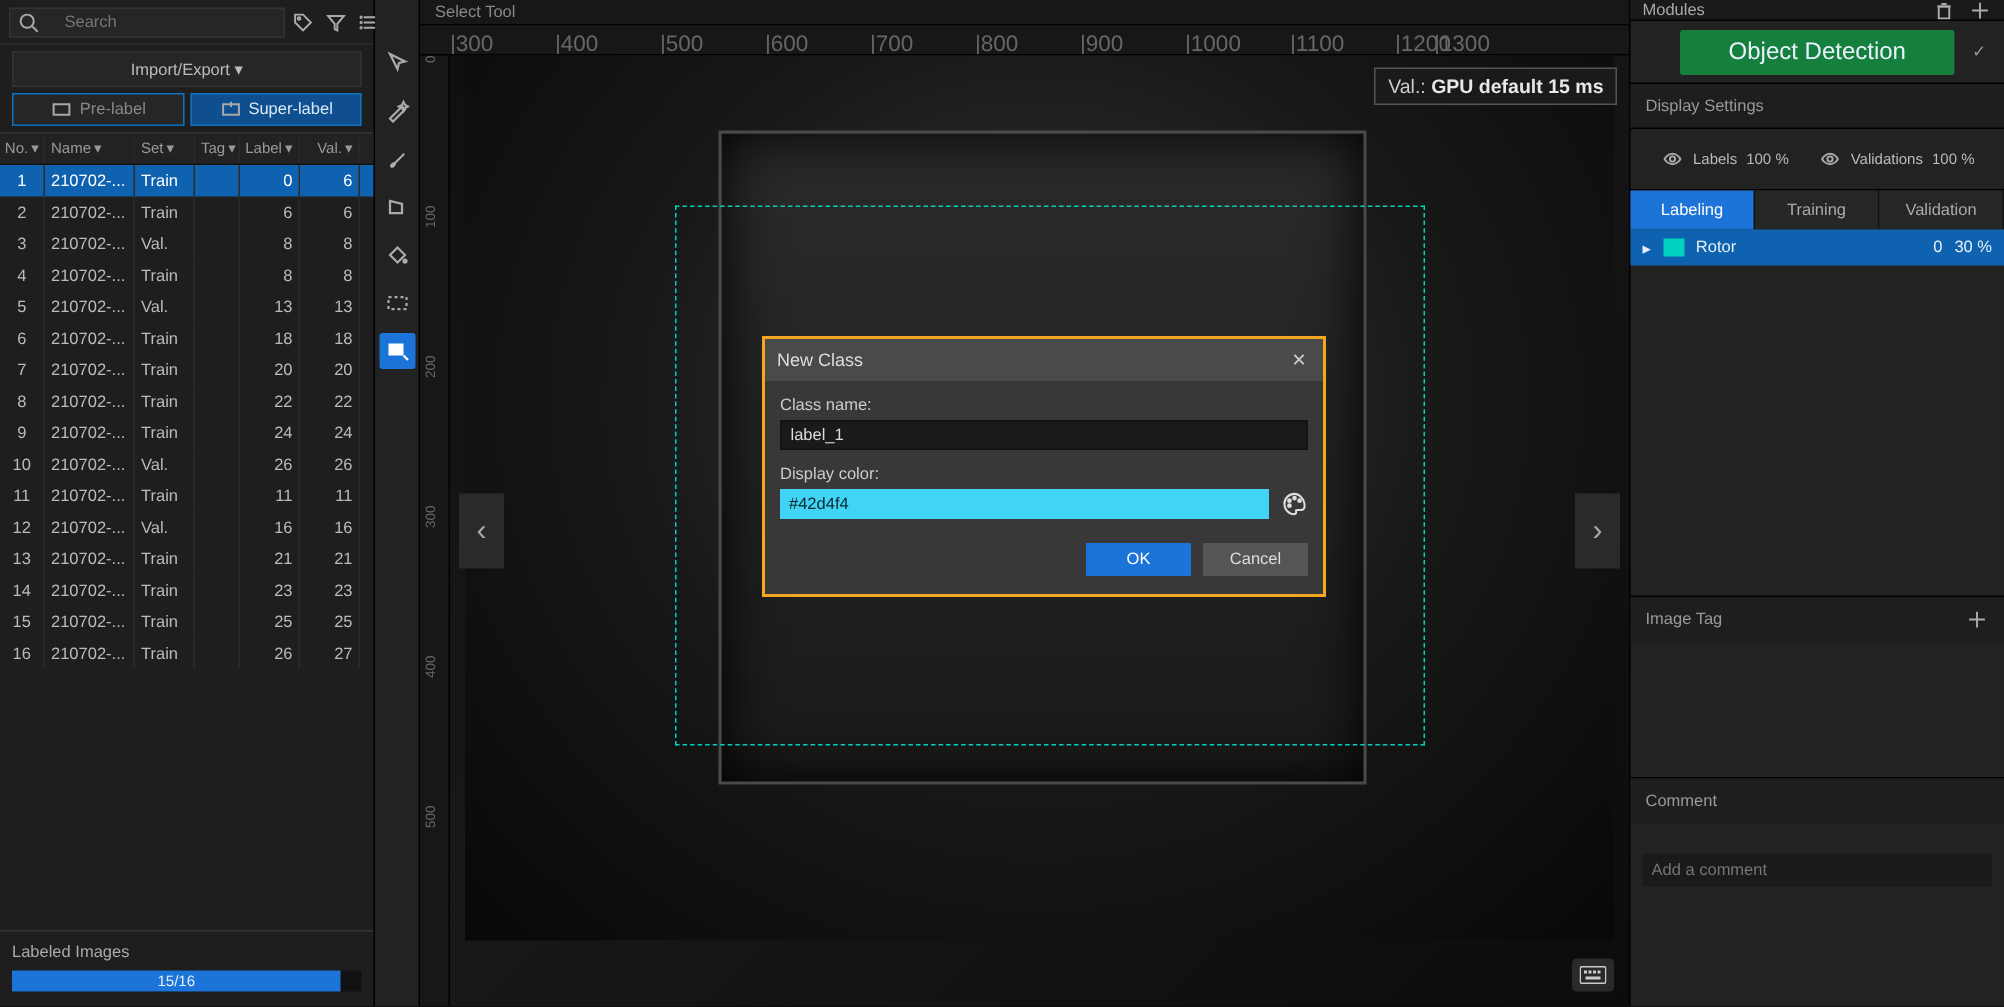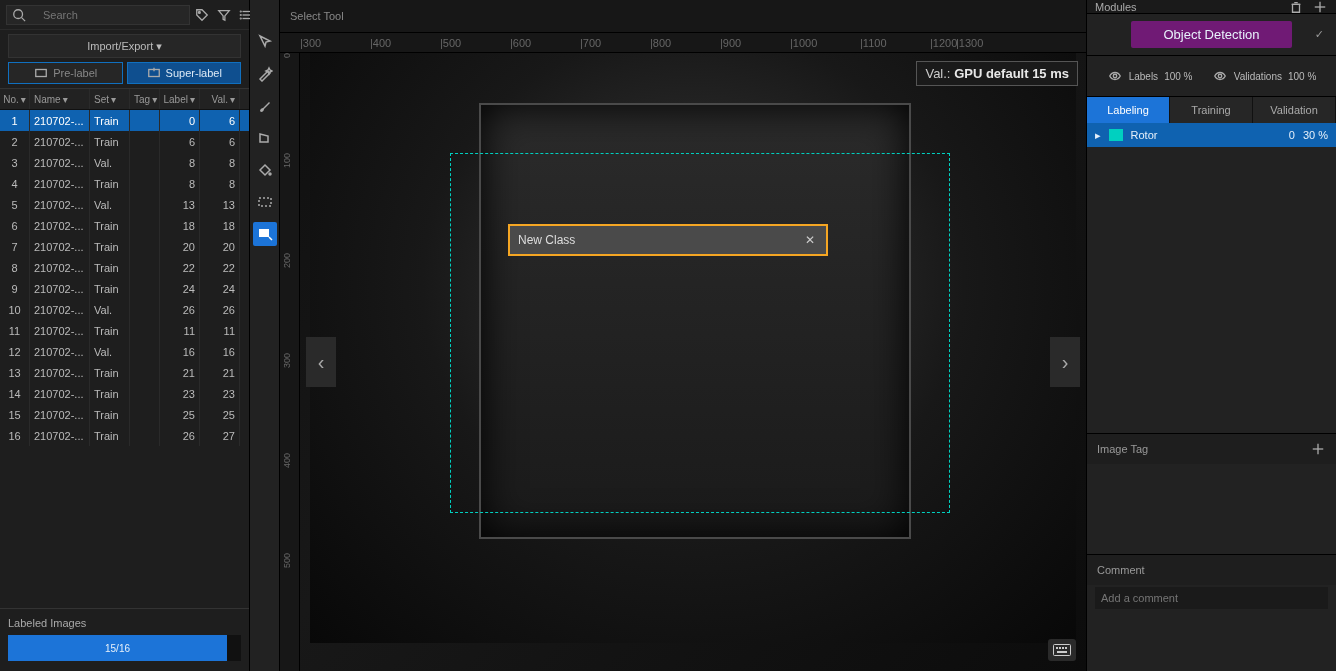--- a/index.html
+++ b/index.html
@@ -26,74 +26,74 @@
 .col-name { width: 60px; }
 .col-set { width: 40px; }
 .col-tag { width: 30px; }
 .col-label { width: 40px; justify-content: flex-end; }
 .col-val { width: 40px; justify-content: flex-end; }
 .table-head .hdr { color: #999; font-size: 10px; gap: 2px; }
 .table-body { flex: 1; overflow: auto; }
 .table-row { display: flex; height: 21px; font-size: 11px; color: #bbb; }
 .table-row.selected { background: #0f62b0; color: #fff; }
 .labeled-footer { border-top: 1px solid #333; padding: 8px 8px 10px 8px; }
-.progress-bg { height: 26px; background: #111; margin-top: 6px; position: relative; }
+.progress-bg { height: 14px; background: #111; margin-top: 6px; position: relative; }
 .progress-fill { position: absolute; inset: 0; width: 94%; background: #1c74d8; display: flex; align-items: center; justify-content: center; color: #e6f0fa; font-size: 10px; }
 
 
 .tool-strip { width: 30px; background: #222; border-right: 1px solid #000; display: flex; flex-direction: column; align-items: center; padding-top: 30px; gap: 8px; }
 .tool-btn { width: 24px; height: 24px; display: flex; align-items: center; justify-content: center; color: #aaa; border-radius: 2px; }
 .tool-btn.active { background: #1c74d8; color: #fff; }
 .tool-btn svg { width: 16px; height: 16px; fill: none; stroke: currentColor; stroke-width: 1.5; }
 
 
 .center { flex: 1; display: flex; flex-direction: column; background: #0f0f0f; position: relative; }
-.center-header { height: 17px; display: flex; align-items: center; padding: 16px 10px; background: #171717; border-bottom: 1px solid #000; color: #888; }
+.center-header { height: 17px; display: flex; align-items: center; padding: 0 10px; background: #171717; border-bottom: 1px solid #000; color: #888; }
 .ruler-h { height: 20px; background: #171717; border-bottom: 1px solid #000; position: relative; overflow: hidden; }
-.ruler-h .tick { position: absolute; top: 4px; font-size: 11px; color: #666; }
+.ruler-h .tick { position: absolute; top: 4px; font-size: 15px; color: #666; }
 .canvas-wrap { flex: 1; position: relative; overflow: hidden; display: flex; }
 .ruler-v { width: 20px; background: #171717; border-right: 1px solid #000; position: relative; }
 .ruler-v .tick { position: absolute; left: 2px; font-size: 9px; color: #666; writing-mode: vertical-rl; transform: rotate(180deg); }
 .canvas { flex: 1; position: relative; background: linear-gradient(135deg,#101010,#181818 40%,#0c0c0c); }
 .image-region { position: absolute; left: 10px; top: -10px; right: 10px; height: 600px; background: radial-gradient(ellipse at 50% 40%, #3a3a3a 0%, #181818 50%, #080808 100%); }
 .image-region::before { content:''; position:absolute; left:22%; top:10%; width:56%; height:72%; background: linear-gradient(#2b2b2b,#1a1a1a); border:2px solid #4a4a4a; box-shadow: inset 0 0 40px #000; }
 .selection-box { position: absolute; left: 150px; top: 100px; width: 500px; height: 360px; border: 1px dashed #00d0c0; pointer-events: none; }
 .val-badge { position: absolute; top: 8px; right: 8px; border: 1px solid #555; background: #1a1a1a; padding: 4px 8px; font-size: 13px; color: #ccc; }
 .val-badge b { color: #e8e8e8; font-weight: 600; }
 .nav-arrow { position: absolute; top: 50%; width: 30px; height: 50px; margin-top: -25px; background: #2a2a2a; display: flex; align-items: center; justify-content: center; color: #aaa; font-size: 20px; }
 .nav-arrow.left { left: 6px; }
 .nav-arrow.right { right: 6px; }
 .kbd-btn { position: absolute; right: 10px; bottom: 10px; width: 28px; height: 22px; background: #2a2a2a; border-radius: 3px; display:flex; align-items:center; justify-content:center; color:#ccc; }
 
 
 .right-panel { width: 250px; background: #222; border-left: 1px solid #000; display: flex; flex-direction: column; }
 .rp-header { height: 14px; display: flex; align-items: center; justify-content: space-between; padding: 0 8px; background: #1a1a1a; color: #aaa; border-bottom: 1px solid #000; }
 .rp-header .icons { display: flex; gap: 8px; }
 .module-row { height: 42px; display: flex; align-items: center; justify-content: center; position: relative; border-bottom: 1px solid #000; }
-.module-btn { background: #701a75; color: #e8f2fc; padding: 6px 32px; font-size: 13px; border-radius: 2px; }
+.module-btn { background: #15803d; color: #e8f2fc; padding: 6px 32px; font-size: 16px; border-radius: 2px; }
 .check-ico { position: absolute; right: 12px; color: #999; }
 .rp-sub { height: 30px; display: flex; align-items: center; padding: 0 10px; color: #999; border-bottom: 1px solid #000; background:#1e1e1e; }
 .display-settings { padding: 12px 10px; display: flex; justify-content: space-around; border-bottom: 1px solid #000; font-size: 10px; color: #bbb; }
 .ds-item { display: flex; align-items: center; gap: 6px; }
 .tab-row { display: flex; height: 26px; }
 .tab { flex: 1; display: flex; align-items: center; justify-content: center; font-size: 11px; color: #aaa; background: #262626; border-right: 1px solid #111; }
 .tab.active { background: #1c74d8; color: #fff; }
 .classes-bar { height: 26px; display: flex; align-items: center; gap: 8px; padding: 0 0 0 8px; border-bottom: 1px solid #000; background: #1e1e1e; }
 .classes-bar .spacer { flex: 1; }
 .dropdown { display: flex; align-items: center; gap: 4px; color: #bbb; font-size: 10px; }
 .plus-highlight { width: 22px; height: 22px; display: flex; align-items: center; justify-content: center; border: 2px solid #f5a623; color: #ccc; background:#262626; }
 .class-row { height: 24px; background: #0f62b0; display: flex; align-items: center; padding: 0 8px; gap: 8px; color: #e6f0fa; font-size: 11px; }
 .class-row .swatch { width: 14px; height: 12px; background: #00d0c0; }
 .class-row .spacer { flex: 1; }
 .rp-section { border-top: 1px solid #000; }
 .rp-section-head { height: 30px; display: flex; align-items: center; justify-content: space-between; padding: 0 10px; color: #999; background:#1e1e1e; }
-.comment-input { width: calc(100% - 16px); margin: 2px 8px; height: 22px; background: #1a1a1a; border: none; color: #666; padding: 0 6px; font-size: 11px; }
-
-
-.dialog { position: absolute; left: 508px; top: 224px; width: 320px; background: #383838; border: 2px solid #f5a623; }
+.comment-input { width: calc(100% - 16px); margin: 20px 8px; height: 22px; background: #1a1a1a; border: none; color: #666; padding: 0 6px; font-size: 11px; }
+
+
+.dialog { position: absolute; left: 508px; top: 224px; width: 376px; background: #383838; border: 2px solid #f5a623; }
 .dialog-title { height: 28px; background: #4a4a4a; display: flex; align-items: center; justify-content: space-between; padding: 0 8px; color: #ddd; font-size: 12px; }
 .dialog-close { width: 16px; height: 16px; display: flex; align-items: center; justify-content: center; color: #ccc; }
 .dialog-body { padding: 10px 10px 12px 10px; }
 .fld-label { font-size: 11px; color: #ccc; margin-bottom: 4px; }
 .fld-input { width: 100%; height: 20px; background: #1a1a1a; border: 1px solid #111; color: #ddd; padding: 0 6px; font-size: 11px; margin-bottom: 10px; }
 .color-row { display: flex; align-items: center; gap: 8px; }
 .color-preview { flex: 1; height: 20px; background: #42d4f4; color: #072832; font-size: 11px; display: flex; align-items: center; padding: 0 6px; }
 .palette-ico { width: 18px; height: 18px; color: #ddd; }
 .dialog-actions { display: flex; justify-content: flex-end; gap: 8px; margin-top: 16px; }
 .dlg-btn { width: 70px; height: 22px; display: flex; align-items: center; justify-content: center; font-size: 11px; }
@@ -417,20 +417,21 @@
               <line x1="8" y1="2" x2="8" y2="14"></line>
               <line x1="2" y1="8" x2="14" y2="8"></line>
             </svg>
           </span>
       </div>
     </div>
     <div class="module-row">
       <div class="module-btn">Object Detection</div>
       <span class="check-ico">✓</span>
     </div>
+    <div class="rp-sub">Display Settings</div>
     <div class="display-settings">
       <div class="ds-item">
         <span class="ico">
             <svg viewBox="0 0 16 16">
               <path d="M2 8s2-4 6-4 6 4 6 4-2 4-6 4-6-4-6-4z"></path>
               <circle cx="8" cy="8" r="2"></circle>
             </svg>
           </span>
         <span>Labels</span>
         <span>100 %</span>
@@ -479,14 +480,33 @@
       <input class="comment-input" placeholder="Add a comment" style="">
       <div style="height:60px"></div>
     </div>
   </div>
 
   <div class="dialog">
     <div class="dialog-title">
       <span>New Class</span>
       <span class="dialog-close">✕</span>
     </div>
+    <div class="dialog-body">
+      <div class="fld-label">Class name:</div>
+      <input class="fld-input" value="label_1" style="">
+      <div class="fld-label">Display color:</div>
+      <div class="color-row">
+        <div class="color-preview">#42d4f4</div>
+        <span class="palette-ico"><svg viewBox="0 0 16 16" fill="none" stroke="currentColor" stroke-width="1.2">
+              <path d="M8 2a6 6 0 1 0 0 12c1 0 1-1 1-1.5s-.5-1 .5-1H12a2 2 0 0 0 2-2C14 5 11 2 8 2z"></path>
+              <circle cx="5" cy="6" r="0.8" fill="currentColor"></circle>
+              <circle cx="8" cy="4.5" r="0.8" fill="currentColor"></circle>
+              <circle cx="11" cy="6" r="0.8" fill="currentColor"></circle>
+              <circle cx="5" cy="9" r="0.8" fill="currentColor"></circle>
+            </svg></span>
+      </div>
+      <div class="dialog-actions">
+        <div class="dlg-btn ok">OK</div>
+        <div class="dlg-btn cancel">Cancel</div>
+      </div>
+    </div>
   </div>
 </div>
 
 </body></html>

